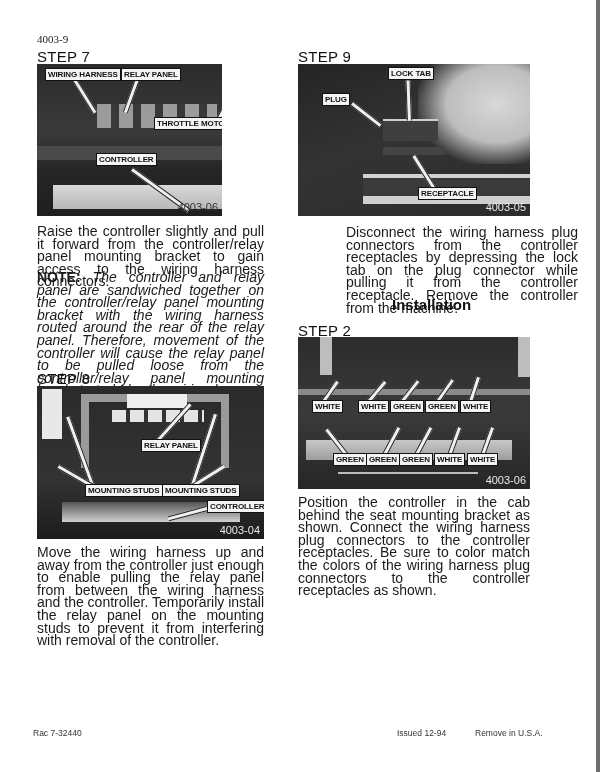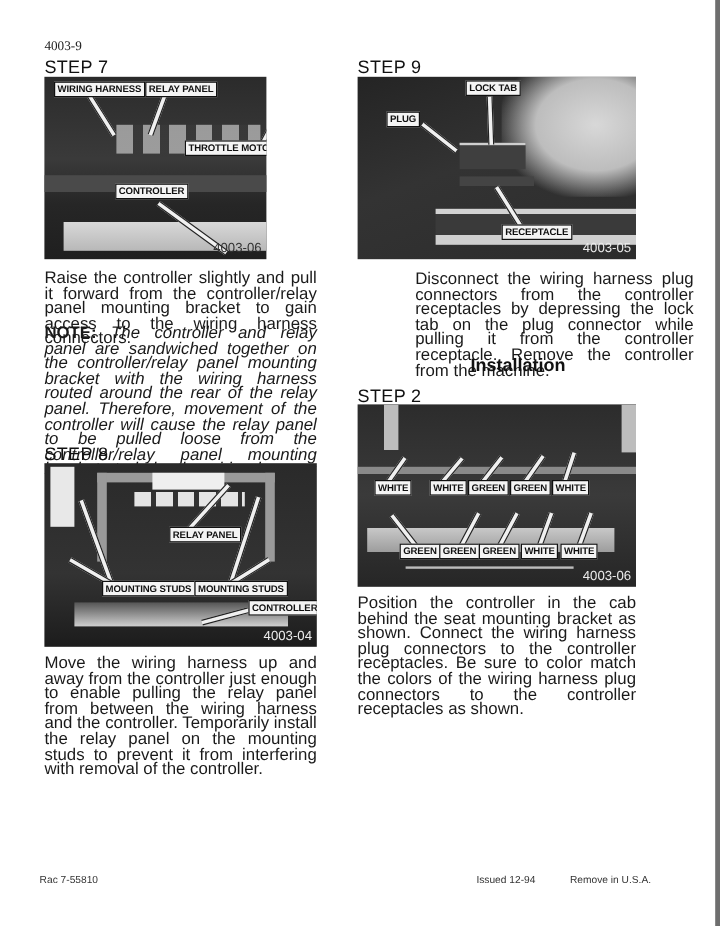--- a/index.html
+++ b/index.html
@@ -105,15 +105,15 @@
   <div class="lbl" style="left:162px;top:63px;">WHITE</div>
   <div class="lbl" style="left:35px;top:116px;">GREEN</div>
   <div class="lbl" style="left:68px;top:116px;">GREEN</div>
   <div class="lbl" style="left:101px;top:116px;">GREEN</div>
   <div class="lbl" style="left:136px;top:116px;">WHITE</div>
   <div class="lbl" style="left:169px;top:116px;">WHITE</div>
   <div class="fig">4003-06</div>
 </div>
 <div class="body-text" style="left:298px;top:496px;width:232px;">Position the controller in the cab behind the seat mounting bracket as shown. Connect the wiring harness plug connectors to the controller receptacles. Be sure to color match the colors of the wiring harness plug connectors to the controller receptacles as shown.</div>
 
-<div class="footer" style="left:33px;">Rac 7-55810</div>
+<div class="footer" style="left:33px;">Rac 7-32440</div>
 <div class="footer" style="left:397px;">Issued 12-94</div>
 <div class="footer" style="left:475px;">Remove in U.S.A.</div>
 
 </body></html>

